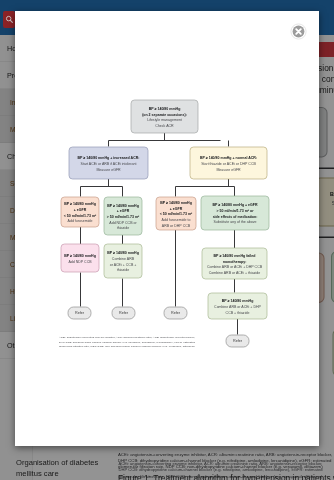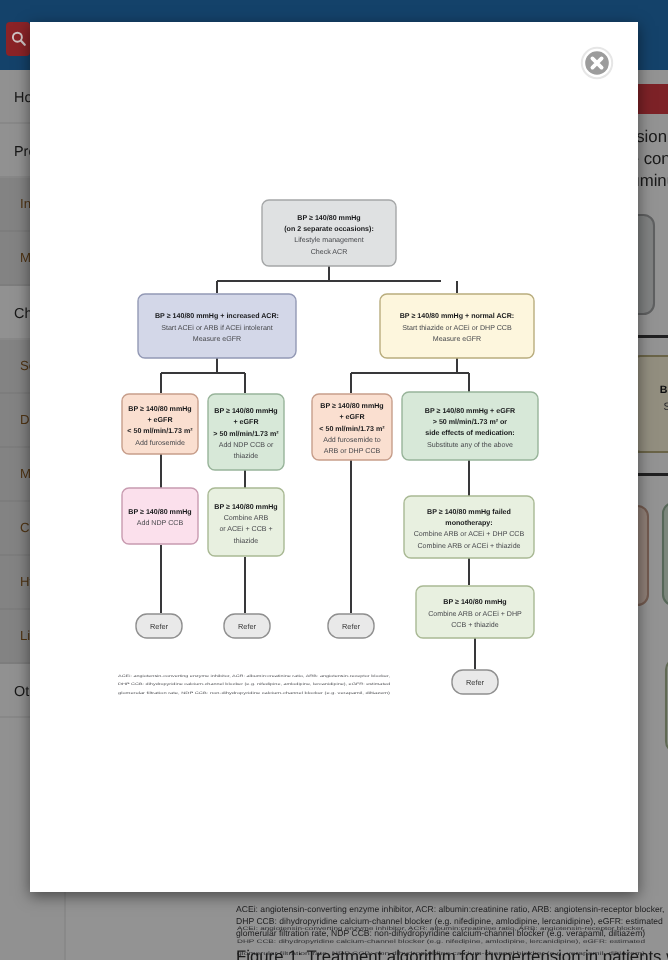--- a/index.html
+++ b/index.html
@@ -190,20 +190,21 @@
               <rect x="226" y="335" width="23" height="12" rx="5.5" ry="5.5" fill="#e9e9e9" stroke="#8f8f8f" stroke-width="0.7"></rect>
               <text x="237.5" y="342.4" text-anchor="middle" class="refer-t">Refer</text>
             </g>
             <text x="59" y="338.3" class="fn" textLength="136" lengthAdjust="spacingAndGlyphs">ACEi: angiotensin-converting enzyme inhibitor, ACR: albumin:creatinine ratio, ARB: angiotensin-receptor blocker,</text>
             <text x="59" y="342.55" class="fn" textLength="136" lengthAdjust="spacingAndGlyphs">DHP CCB: dihydropyridine calcium-channel blocker (e.g. nifedipine, amlodipine, lercanidipine), eGFR: estimated</text>
             <text x="59" y="346.8" class="fn" textLength="136" lengthAdjust="spacingAndGlyphs">glomerular filtration rate, NDP CCB: non-dihydropyridine calcium-channel blocker (e.g. verapamil, diltiazem)</text>
           </svg>
         </div>
     </div>
 
+    <div class="art-heading">Organisation of diabetes mellitus care</div>
     <div class="fig-cap">
         <div>ACEi: angiotensin-converting enzyme inhibitor, ACR: albumin:creatinine ratio, ARB: angiotensin-receptor blocker,</div>
         <div>DHP CCB: dihydropyridine calcium-channel blocker (e.g. nifedipine, amlodipine, lercanidipine), eGFR: estimated</div>
         <div>glomerular filtration rate, NDP CCB: non-dihydropyridine calcium-channel blocker (e.g. verapamil, diltiazem)</div>
       </div>
     <div class="fig-title">Figure 1: Treatment algorithm for hypertension in patients with type 2</div>
 
     <div class="topbar"></div>
     <div class="search-btn">
       <svg width="9" height="9" viewBox="0 0 9 9">

